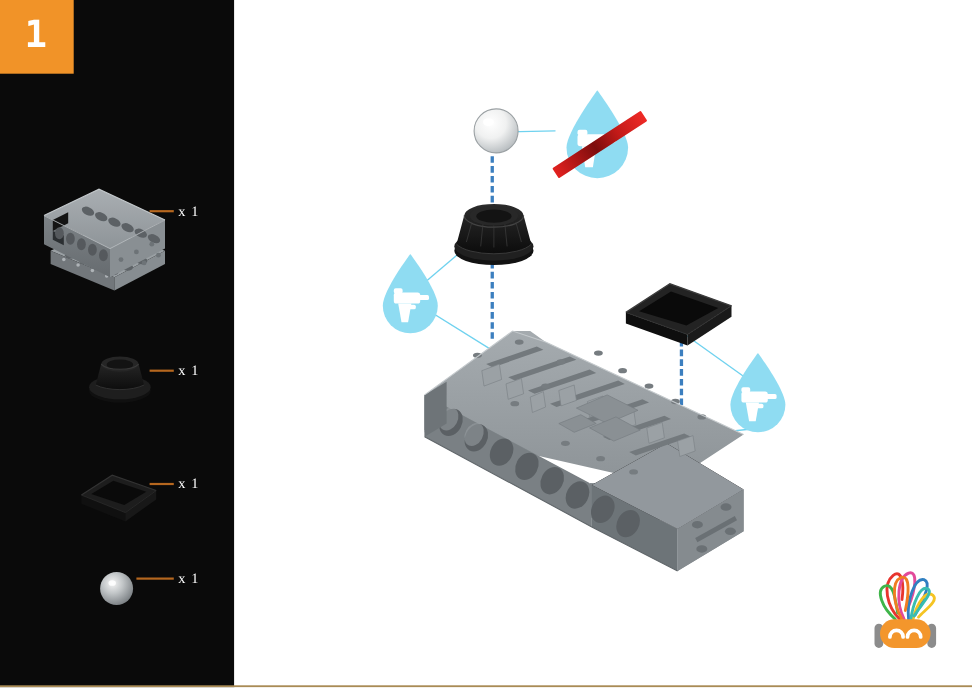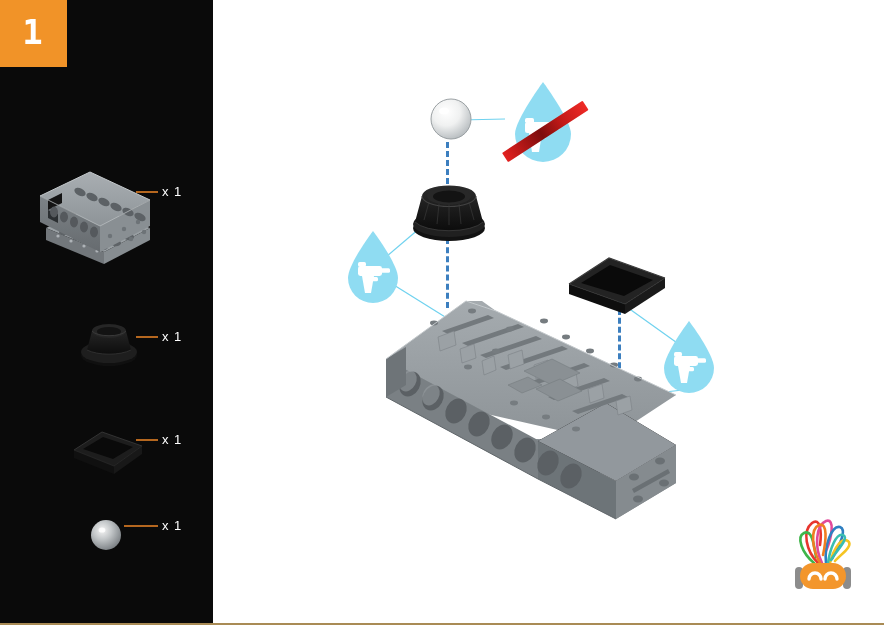--- a/index.html
+++ b/index.html
@@ -42,21 +42,21 @@
   }
   .qty-lead{
     position:absolute;
     height:2px;
     background:#b5671f;
   }
   .qty-text{
     position:absolute;
     color:#ffffff;
     font-size:13px;
-    font-family:Liberation Sans, sans-serif;
+    font-family:Liberation Serif, serif;
     white-space:nowrap;
     letter-spacing:1px;
   }
   
   #stage{
     position:absolute;left:213px;top:0;width:671px;height:625px;
     background:#ffffff;
   }
   #bottom-rule{
     position:absolute;left:0;bottom:0;width:884px;height:2px;

